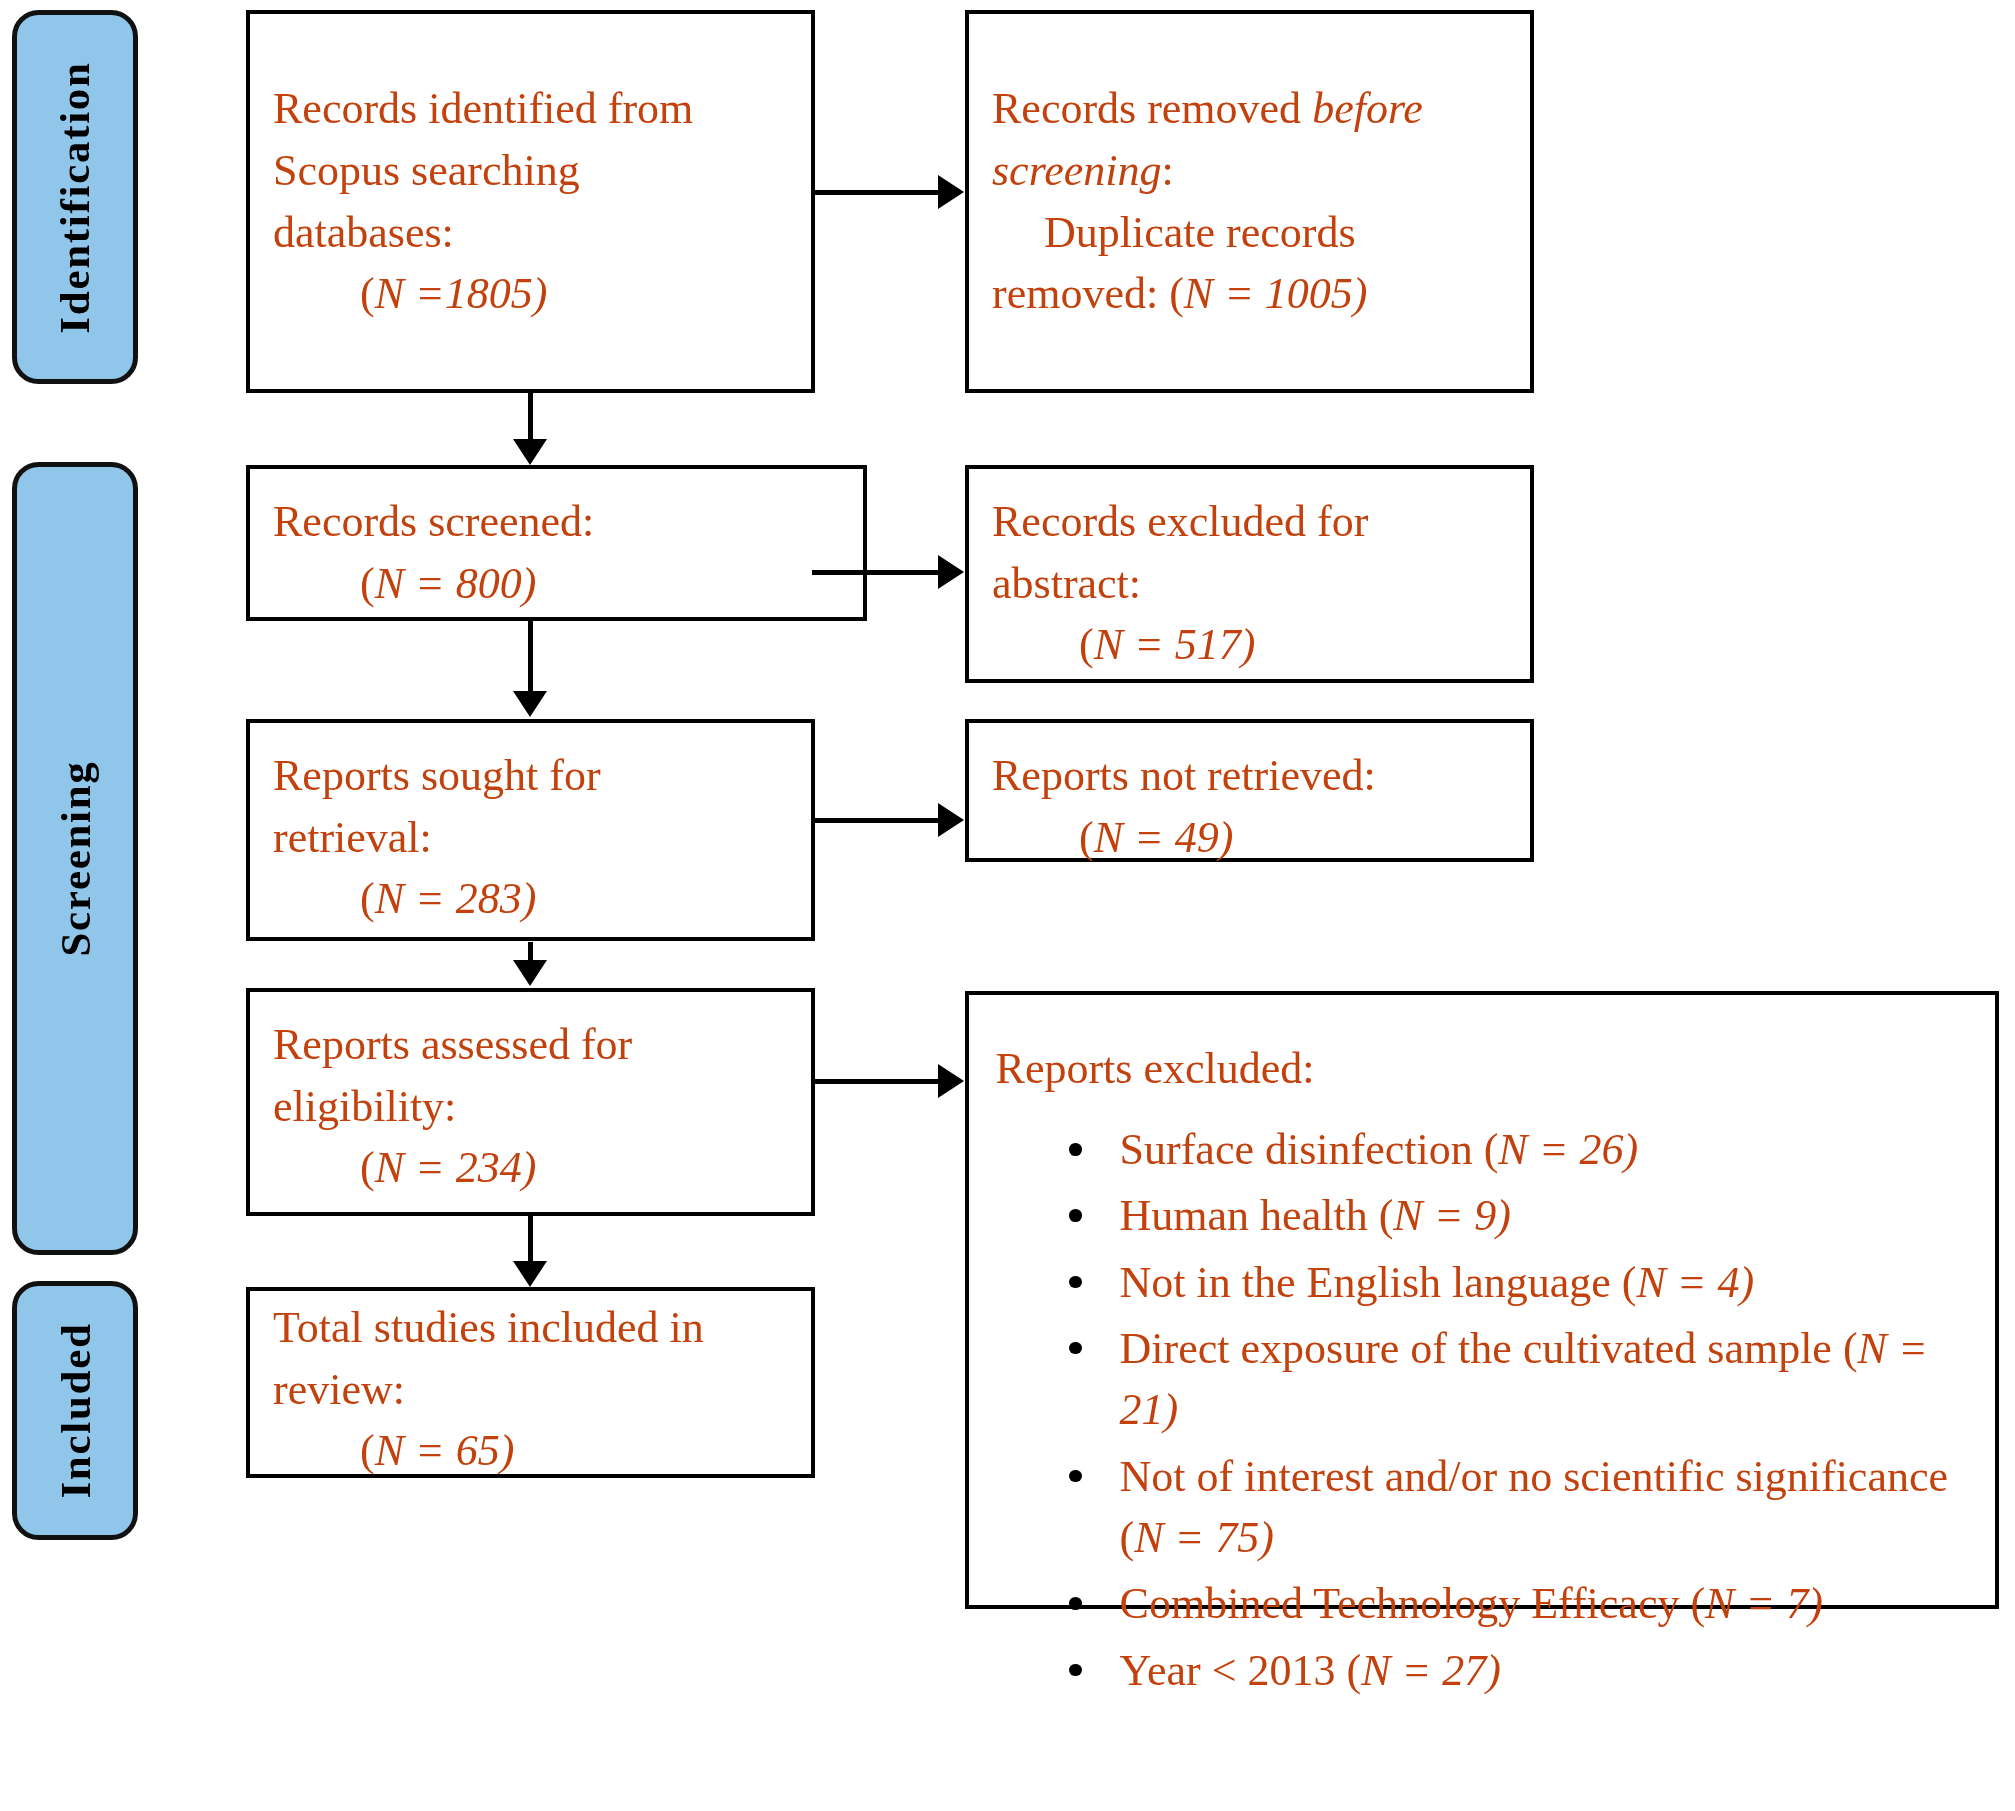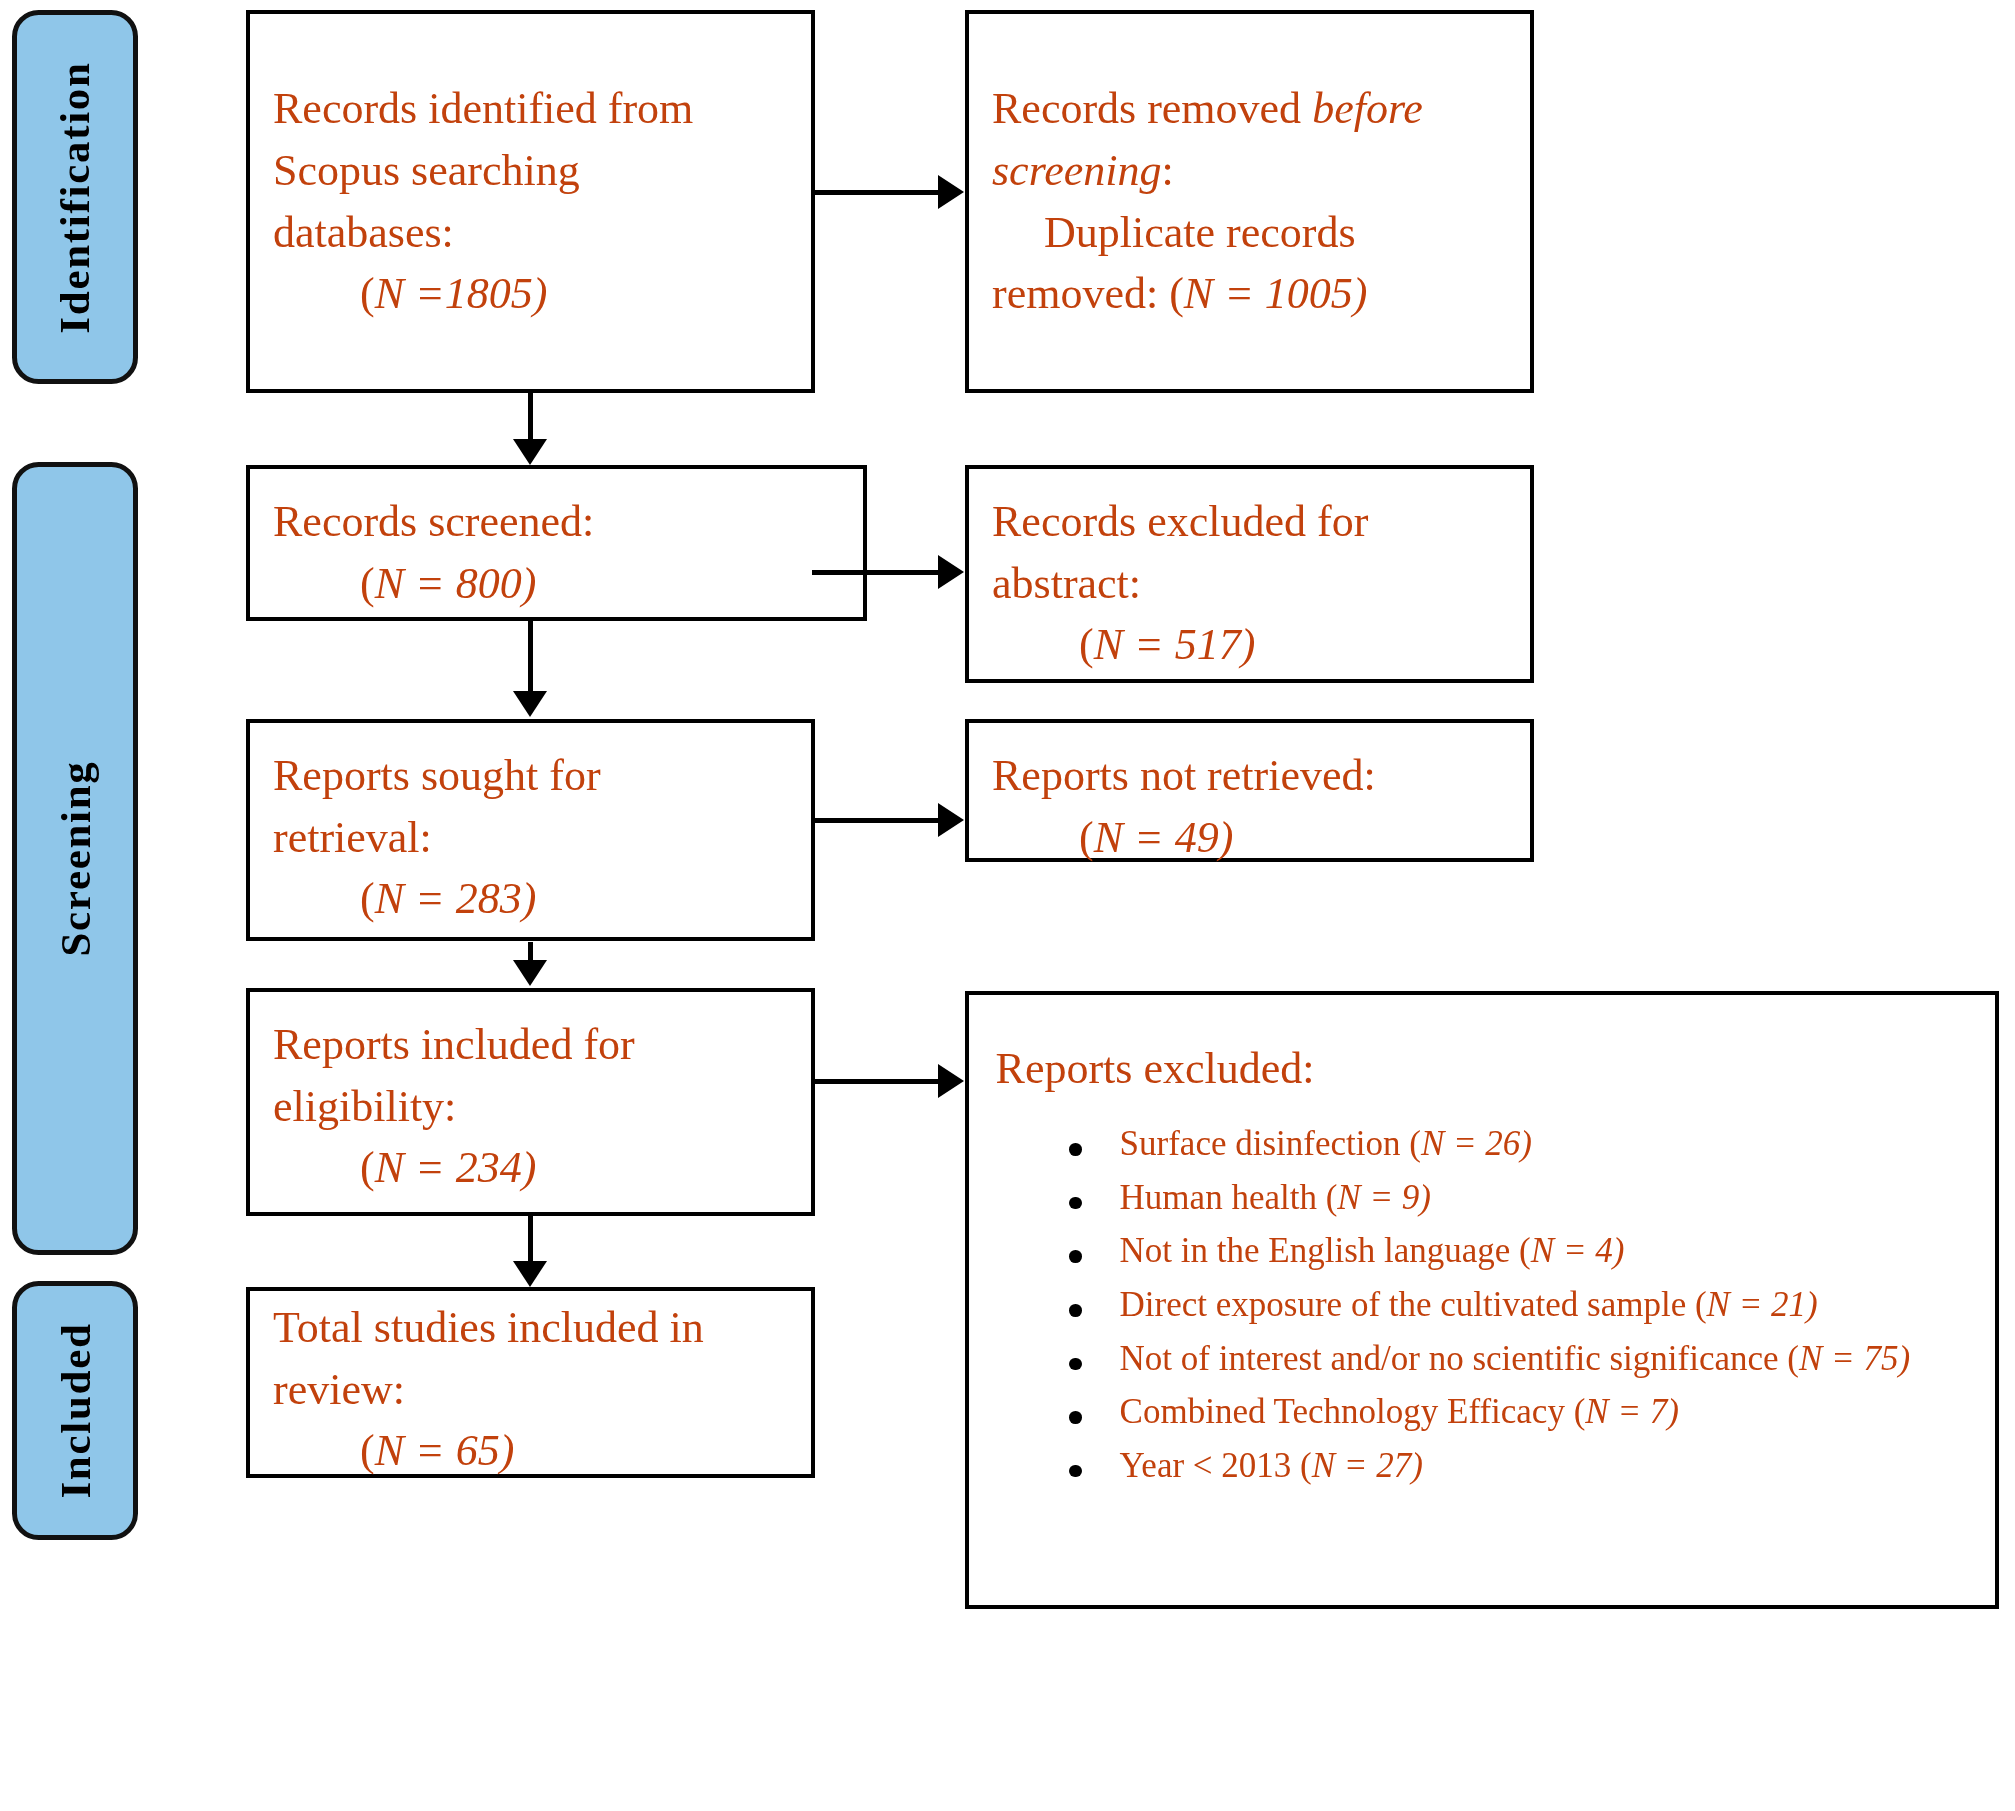--- a/index.html
+++ b/index.html
@@ -57,21 +57,21 @@
   
   ul.exlist {
     list-style: none;
     margin: 19.6px 0 0 0;
     padding: 0 0 0 69px;
   }
   ul.exlist li {
     position: relative;
     padding-left: 55px;
     margin-bottom: 4.6px;
-    font-size: 35px;
+    font-size: 44px;
     line-height: 1.40;
   }
   ul.exlist li .dot {
     position: absolute;
     left: 4.6px;
     top: 24px;
     width: 12.7px;
     height: 12.7px;
     background: #000000;
     border-radius: 50%;
@@ -150,21 +150,21 @@
     <span class="ln">retrieval:</span>
     <span class="indent"><span>(</span><em class="it">N</em><em class="it"> = 283)</em></span>
   </div>
 
   <div class="box" style="left:965px; top:719px; width:569px; height:143px; padding-top:22px;">
     <span class="ln">Reports not retrieved:</span>
     <span class="indent"><span>(</span><em class="it">N</em><em class="it"> = 49)</em></span>
   </div>
 
   <div class="box" style="left:246px; top:988px; width:569px; height:228px; padding-top:22px;">
-    <span class="ln">Reports included for</span>
+    <span class="ln">Reports assessed for</span>
     <span class="ln">eligibility:</span>
     <span class="indent"><span>(</span><em class="it">N</em><em class="it"> = 234)</em></span>
   </div>
 
   <div class="box" style="left:965px; top:947px; width:1034px; height:618px; padding:43px 23px 23px 26.6px;margin-top:44px;">
     <span class="ln">Reports excluded:</span>
     <ul class="exlist">
       <li>
         <span class="dot"></span><span>Surface disinfection (</span><em class="it">N</em><em class="it"> = 26)</em>
       </li>

